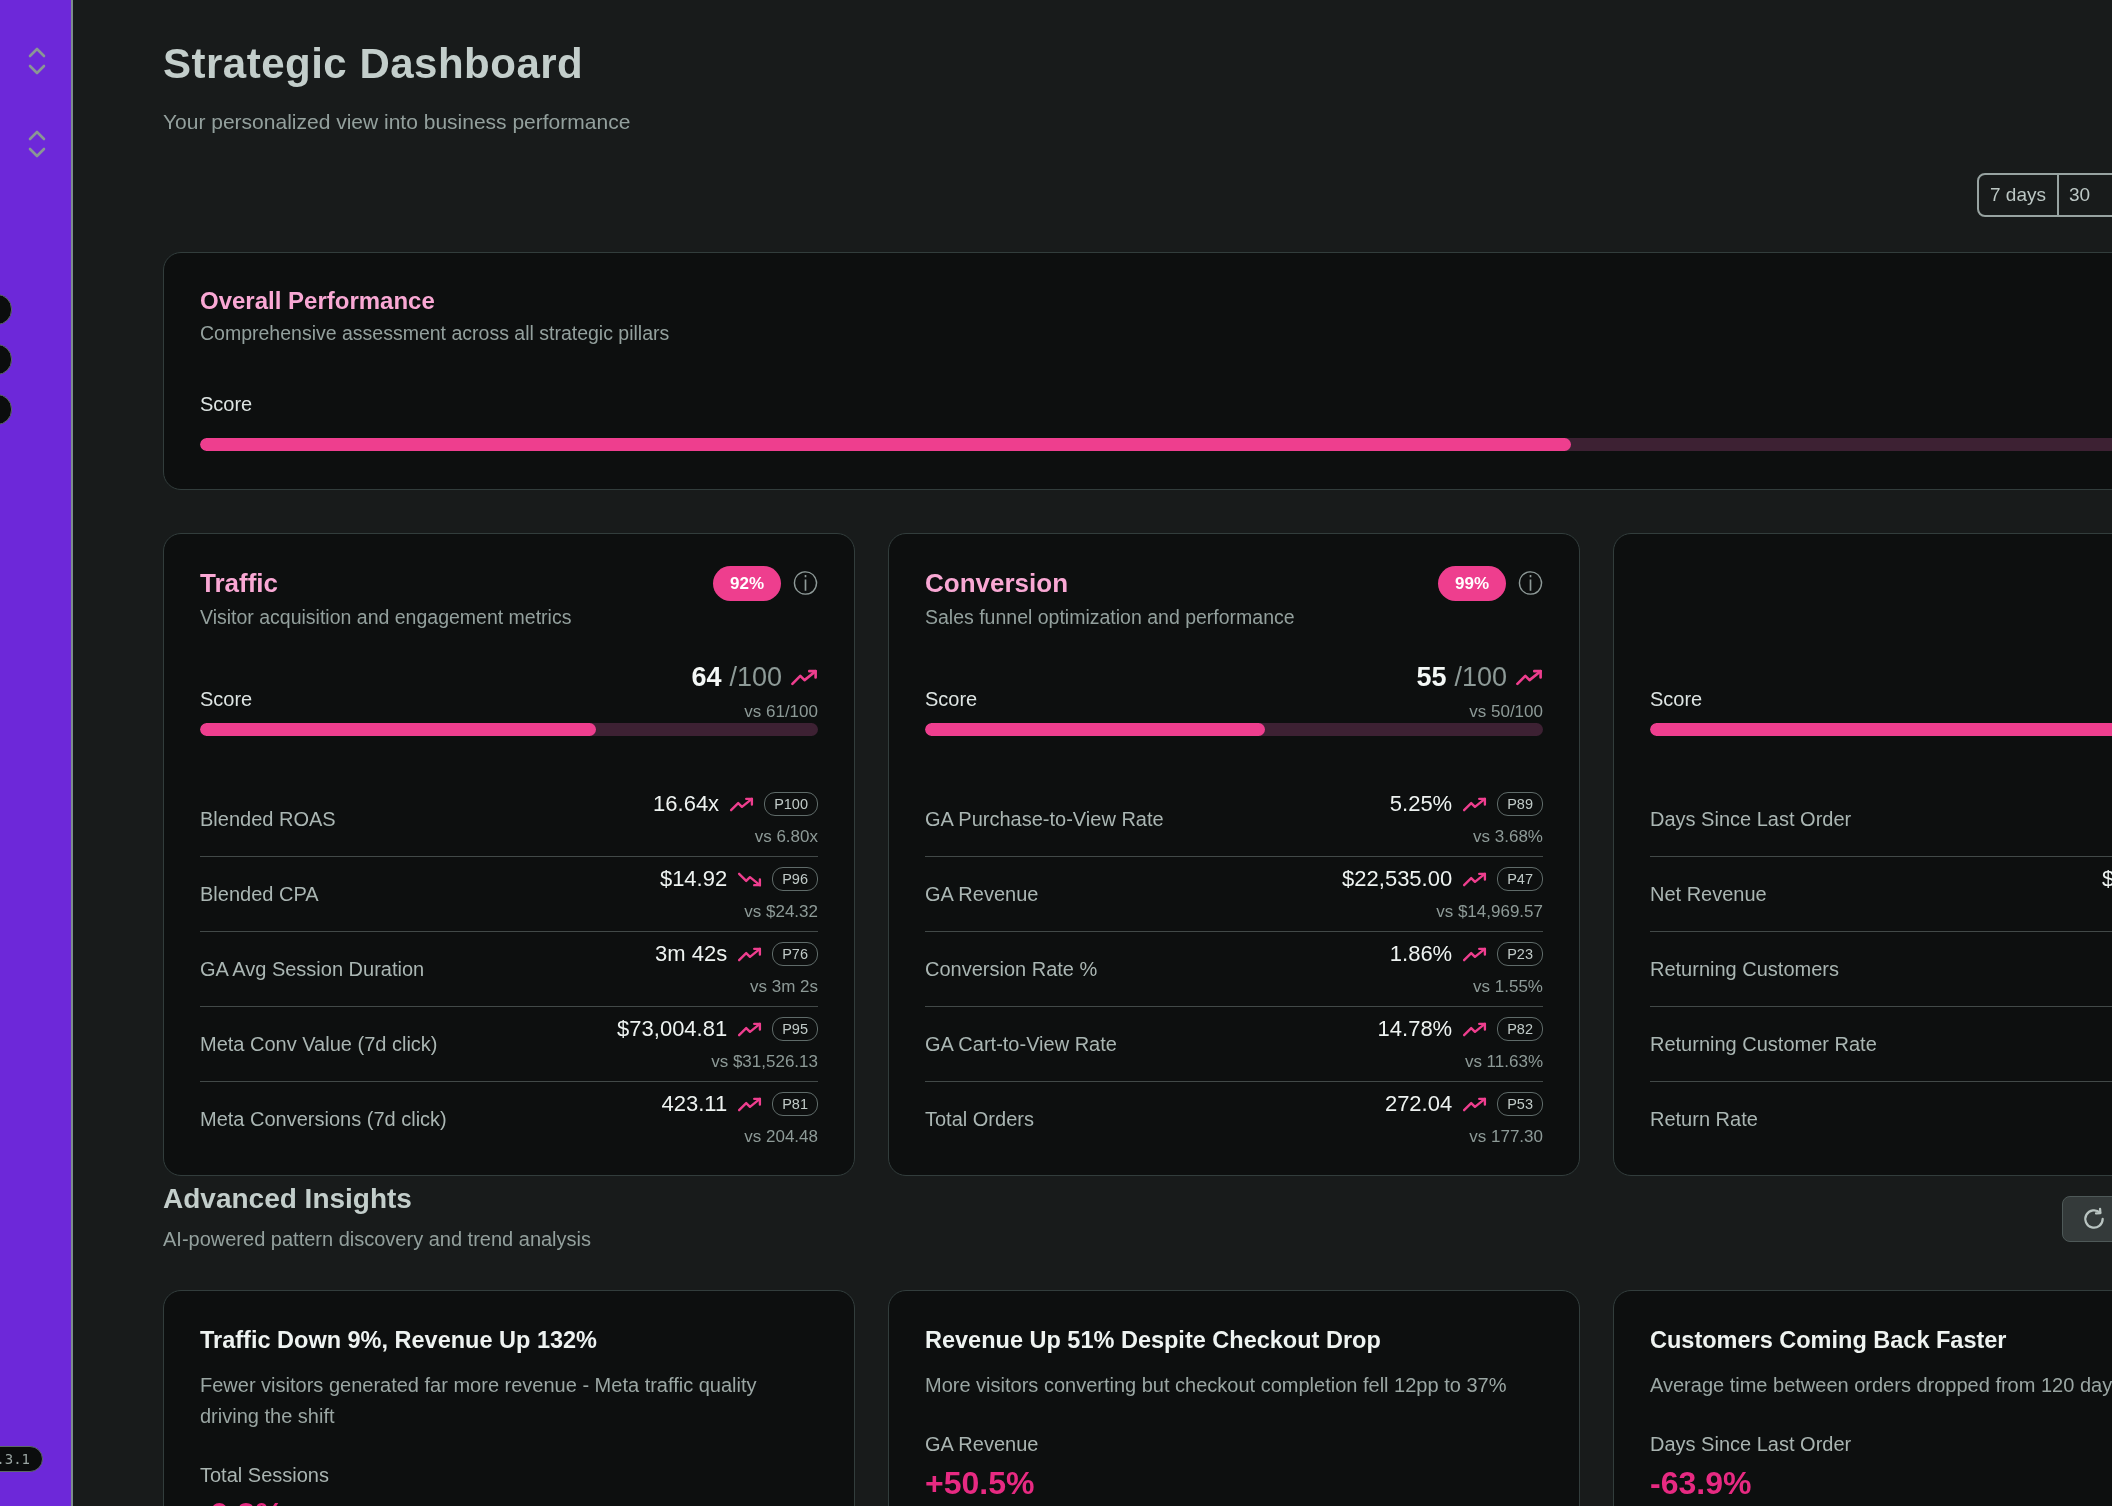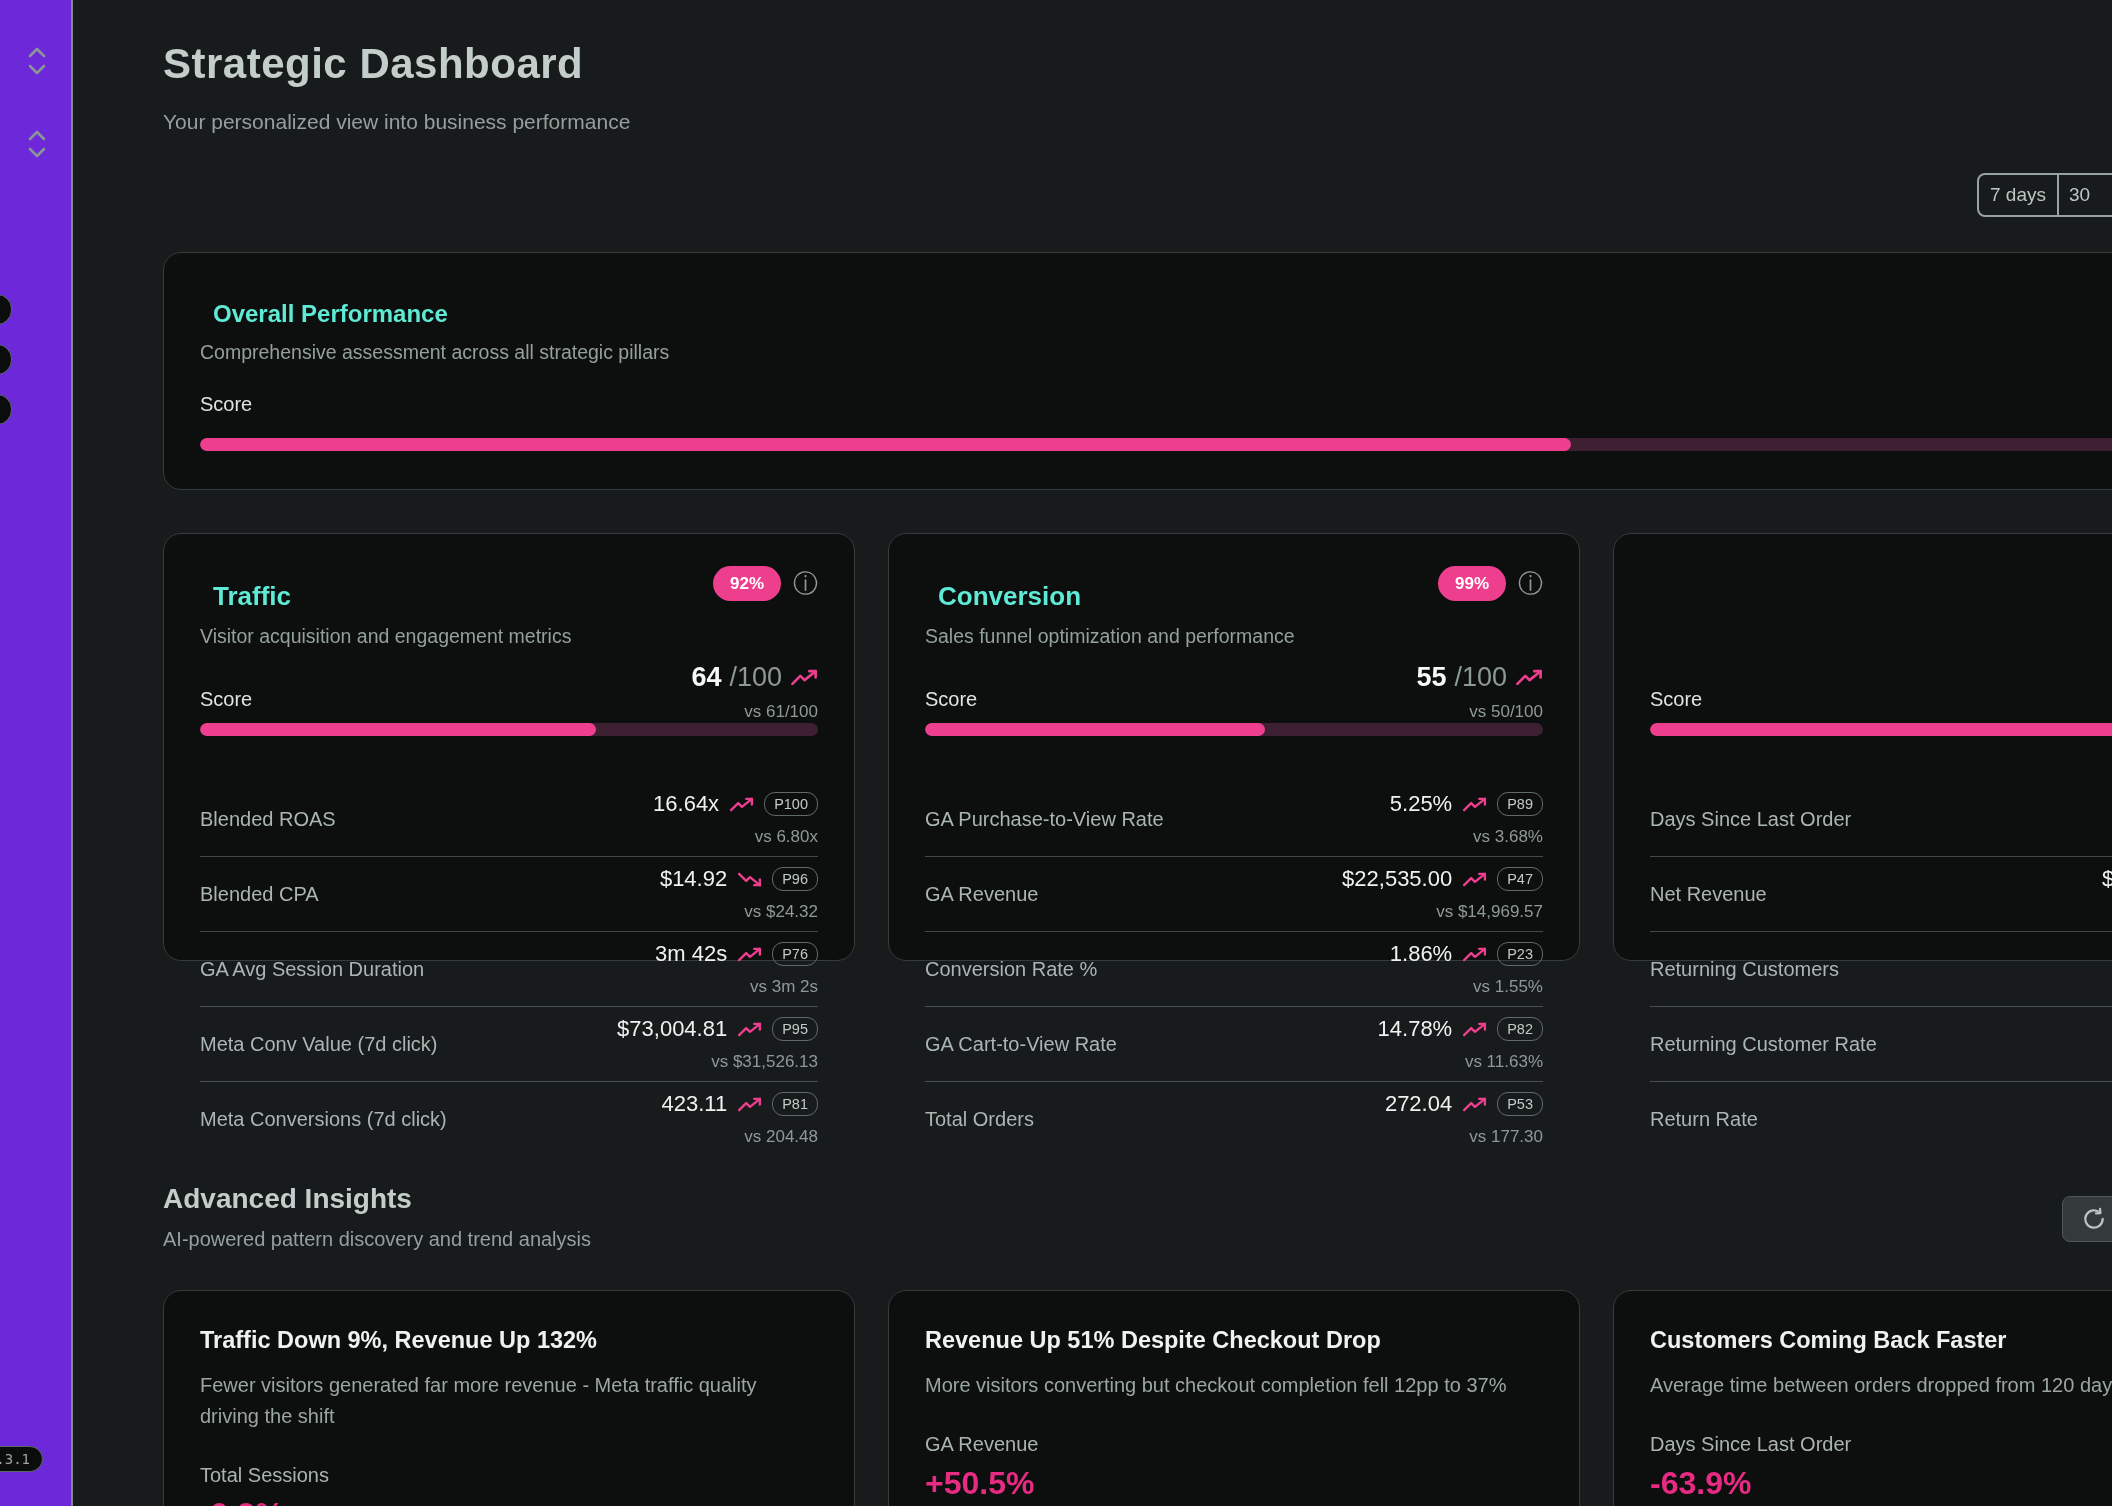--- a/index.html
+++ b/index.html
@@ -49,33 +49,33 @@
     background:transparent;border:none;color:#bcc7c4;font-size:19px;
     font-family:inherit;cursor:pointer;height:100%;
   }
   .r7{width:80px;border-right:2px solid #97a3a1;}
   .r30{flex:1;text-align:left;padding-left:10px;}
   
   .card{
     position:absolute;background:#0d0f0f;border:1.5px solid #323d3c;
     border-radius:18px;box-sizing:border-box;
   }
-  .card h2{margin:13px;font-size:26px;font-weight:700;color:#5eead4;}
+  .card h2{margin:0;font-size:26px;font-weight:700;color:#f9a8d4;}
   .card .csub{margin:7px 0 0 0;font-size:19.5px;color:#93a09d;}
   .bar{
     position:absolute;height:13px;border-radius:7px;background:#3d2133;overflow:hidden;
   }
   .bar .fill{height:100%;border-radius:7px;background:#ee3e8e;}
   
   .overall{left:163px;top:252px;width:2040px;height:238px;}
   .overall .head{position:absolute;left:36px;top:34px;}
   .overall .score-label{position:absolute;left:36px;top:140px;font-size:20px;color:#dde4e2;}
   .overall .bar{left:36px;right:-60px;top:185px;}
   
-  .pillar{top:533px;width:692px;height:428px;padding:0;}
+  .pillar{top:533px;width:692px;height:643px;padding:0;}
   .p0{left:163px;}
   .p1{left:888px;}
   .p2{left:1613px;}
   .pillar .head{position:absolute;left:36px;top:34px;max-width:470px;}
   .head-right{
     position:absolute;right:36px;top:32px;display:flex;align-items:center;gap:12px;
   }
   .pct-badge{
     background:#ee3e8e;color:#ffffff;font-weight:700;font-size:17px;
     border-radius:999px;padding:9px 17px;line-height:1;

